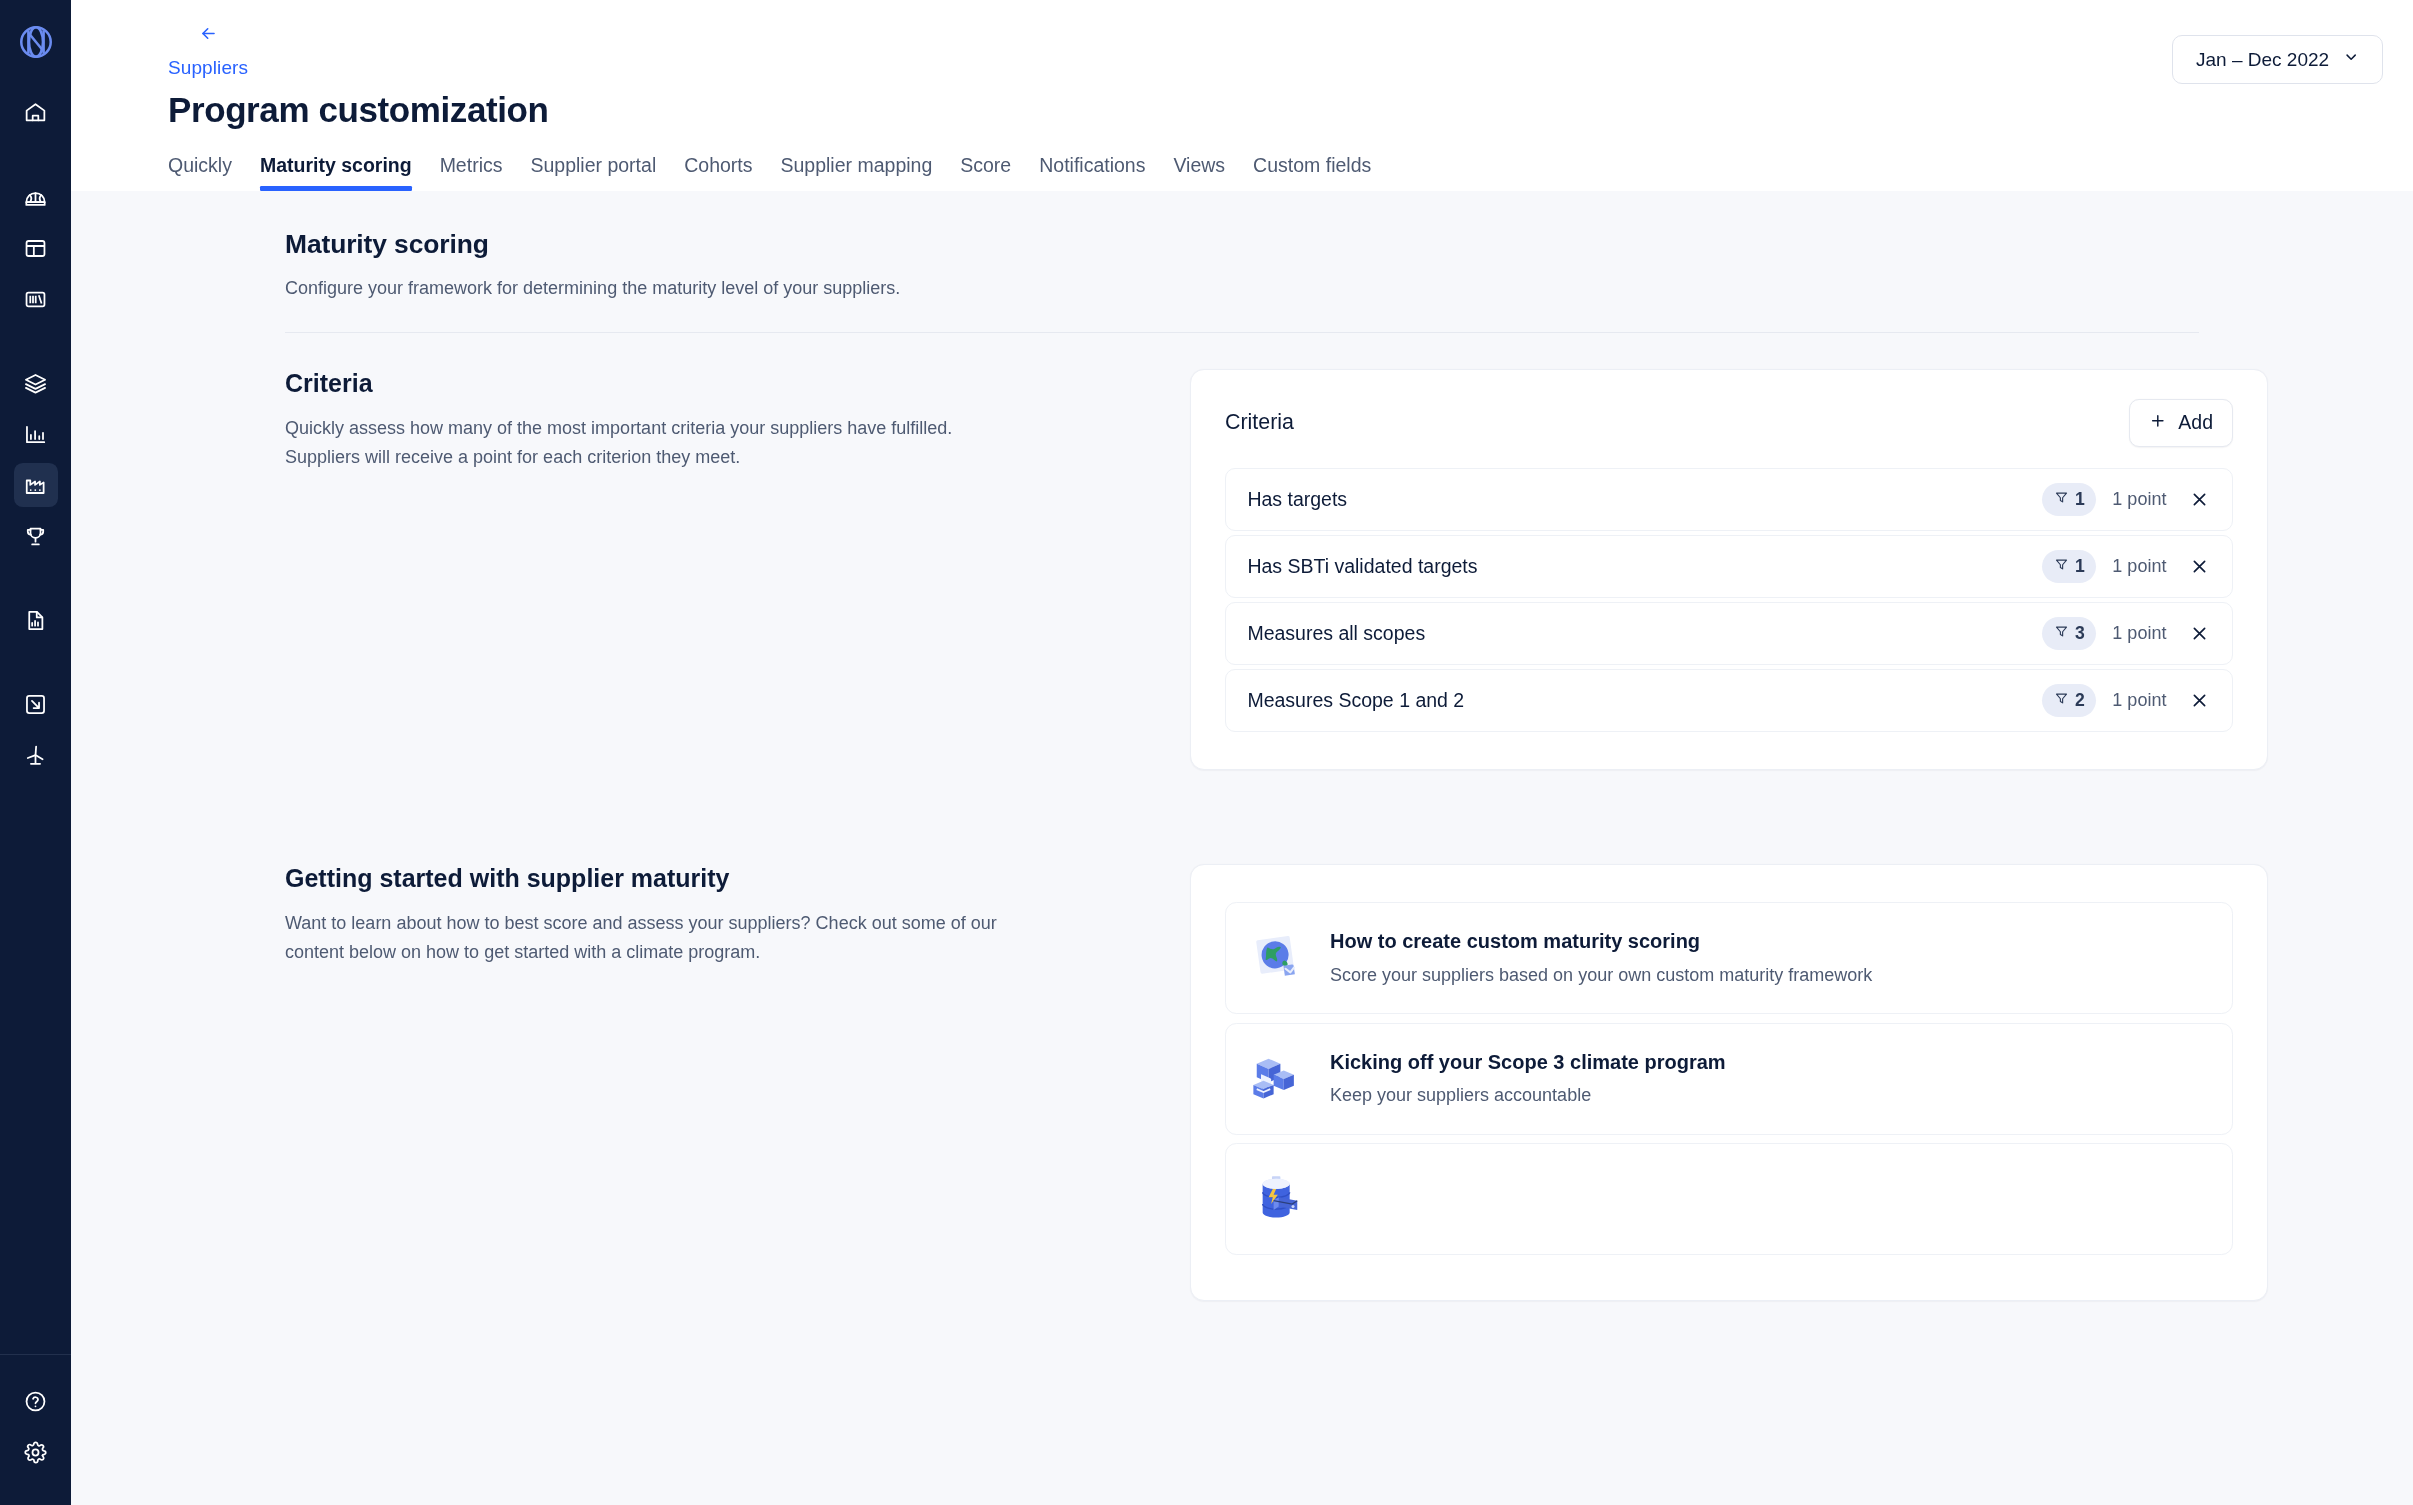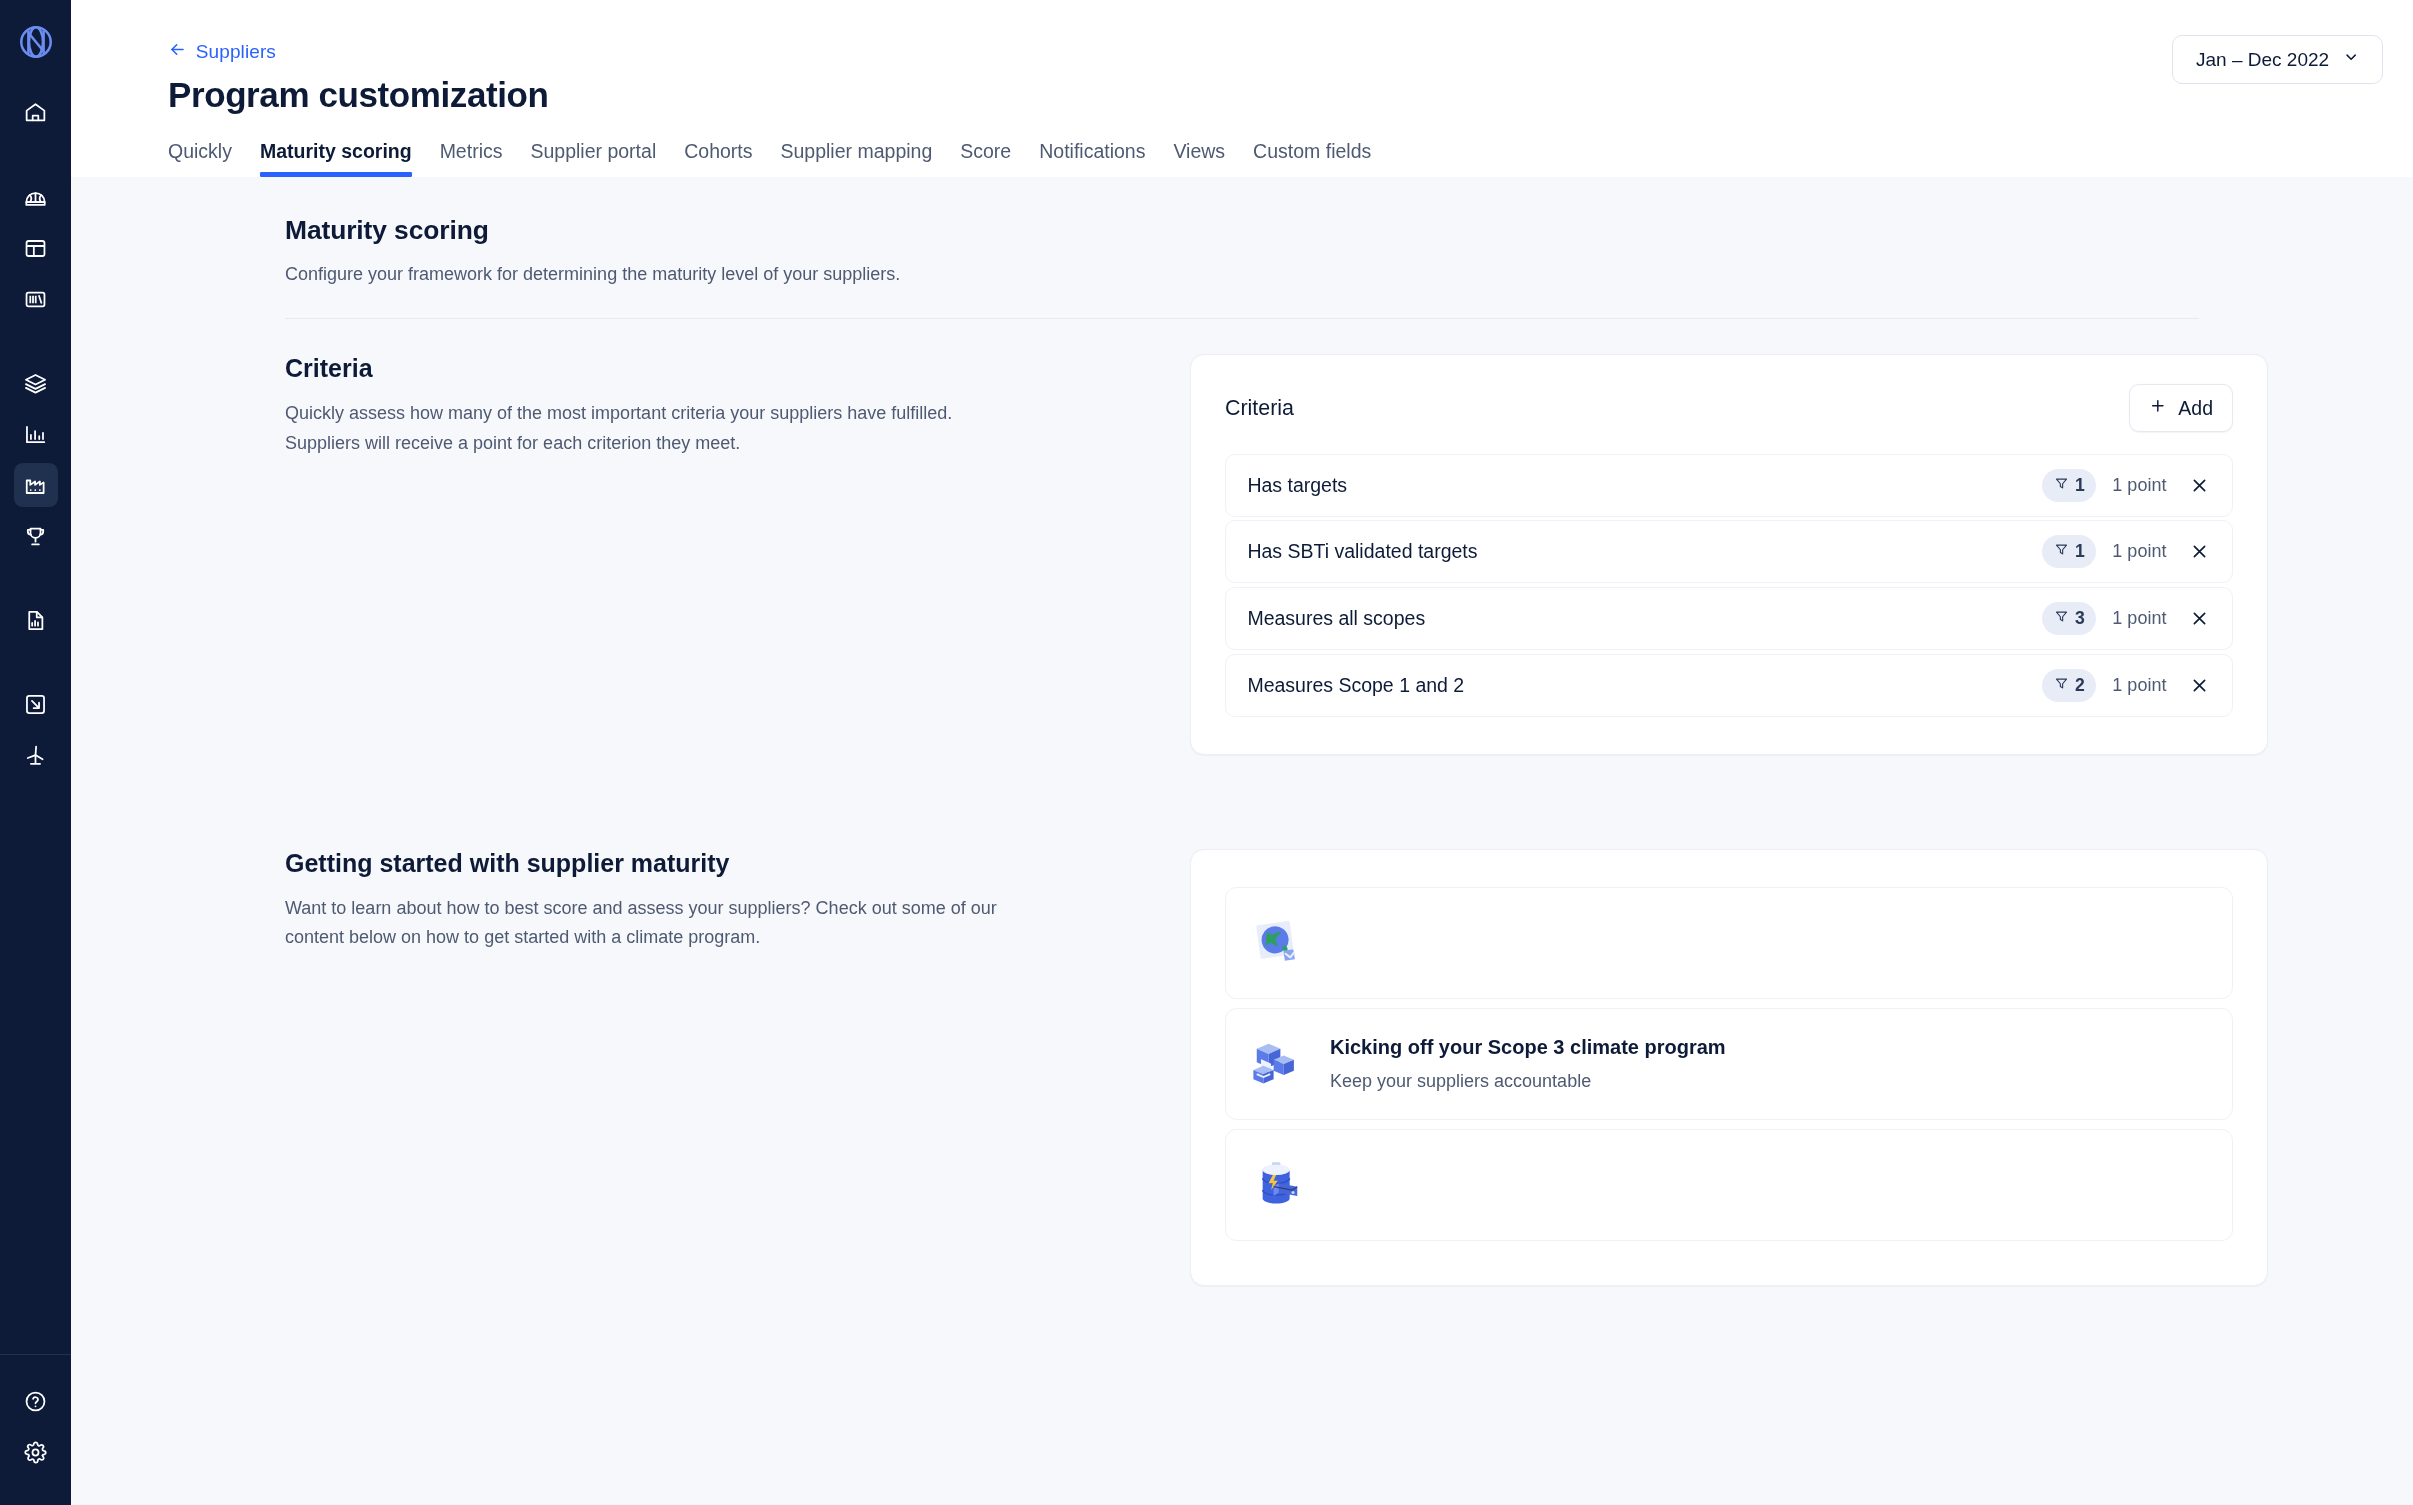--- a/index.html
+++ b/index.html
@@ -43,23 +43,24 @@
   .main { flex: 1; display: flex; flex-direction: column; min-width: 0; }
 
   .header {
     background: #ffffff;
     padding: 0 0 0 97px;
     position: relative;
     flex: 0 0 167px;
   }
   .breadcrumb {
     display: inline-flex; align-items: center; gap: 8.8px;
-    margin-top: 40px;
+    margin-top: 24px;
     color: #2962ff; font-size: 19px; font-weight: 500;
     cursor: pointer;
+    flex-direction: column;
   }
   .breadcrumb .bc-label { letter-spacing: 0.1px; }
   .page-title {
     margin-top: 11.3px;
     font-size: 35px; font-weight: 700; color: #0d1b38;
     letter-spacing: -0.4px;
   }
   .tabs {
     display: flex; align-items: flex-end; gap: 0;
     margin-top: 16.3px; height: 45px;
@@ -455,20 +456,24 @@
                   <svg width="54" height="54" viewBox="0 0 64 64">
                     <g transform="rotate(-8 32 30)">
                       <rect x="10" y="8" width="40" height="40" rx="2" fill="#e8edfb"></rect>
                       <circle cx="30" cy="28" r="16" fill="#5b7ce8"></circle>
                       <path d="M22 18c3 1 5 4 8 3s5-3 8-1c-2 4-6 4-7 7s2 6 0 9c-3-1-4-5-7-5s-4 3-6 1c2-4 1-9 4-14z" fill="#2e9e63"></path>
                       <path d="M40 36c2 1 4 3 3 6-2 2-5 1-6-2 0-2 1-4 3-4z" fill="#2e9e63"></path>
                       <path d="M38 42h10a2 2 0 0 1 2 2v10H38z" fill="#8aa5f0"></path>
                       <path d="M40 46l5 5 5-5" fill="none" stroke="#e8edfb" stroke-width="2.5" stroke-linecap="round" stroke-linejoin="round"></path>
                     </g>
                   </svg>
+                </div>
+                <div class="res-text">
+                  <div class="res-title">How to create custom maturity scoring</div>
+                  <div class="res-sub">Score your suppliers based on your own custom maturity framework</div>
                 </div>
               </div>
 
               <div class="resource-row">
                 <div class="res-icon">
                   <svg width="54" height="54" viewBox="0 0 64 64">
                     <g>
                       <path d="M22 8l14 6-14 6-14-6z" fill="#a9bdf5"></path>
                       <path d="M8 14v16l14 6V20z" fill="#5b7ce8"></path>
                       <path d="M36 14v16l-14 6V20z" fill="#4665d6"></path>

